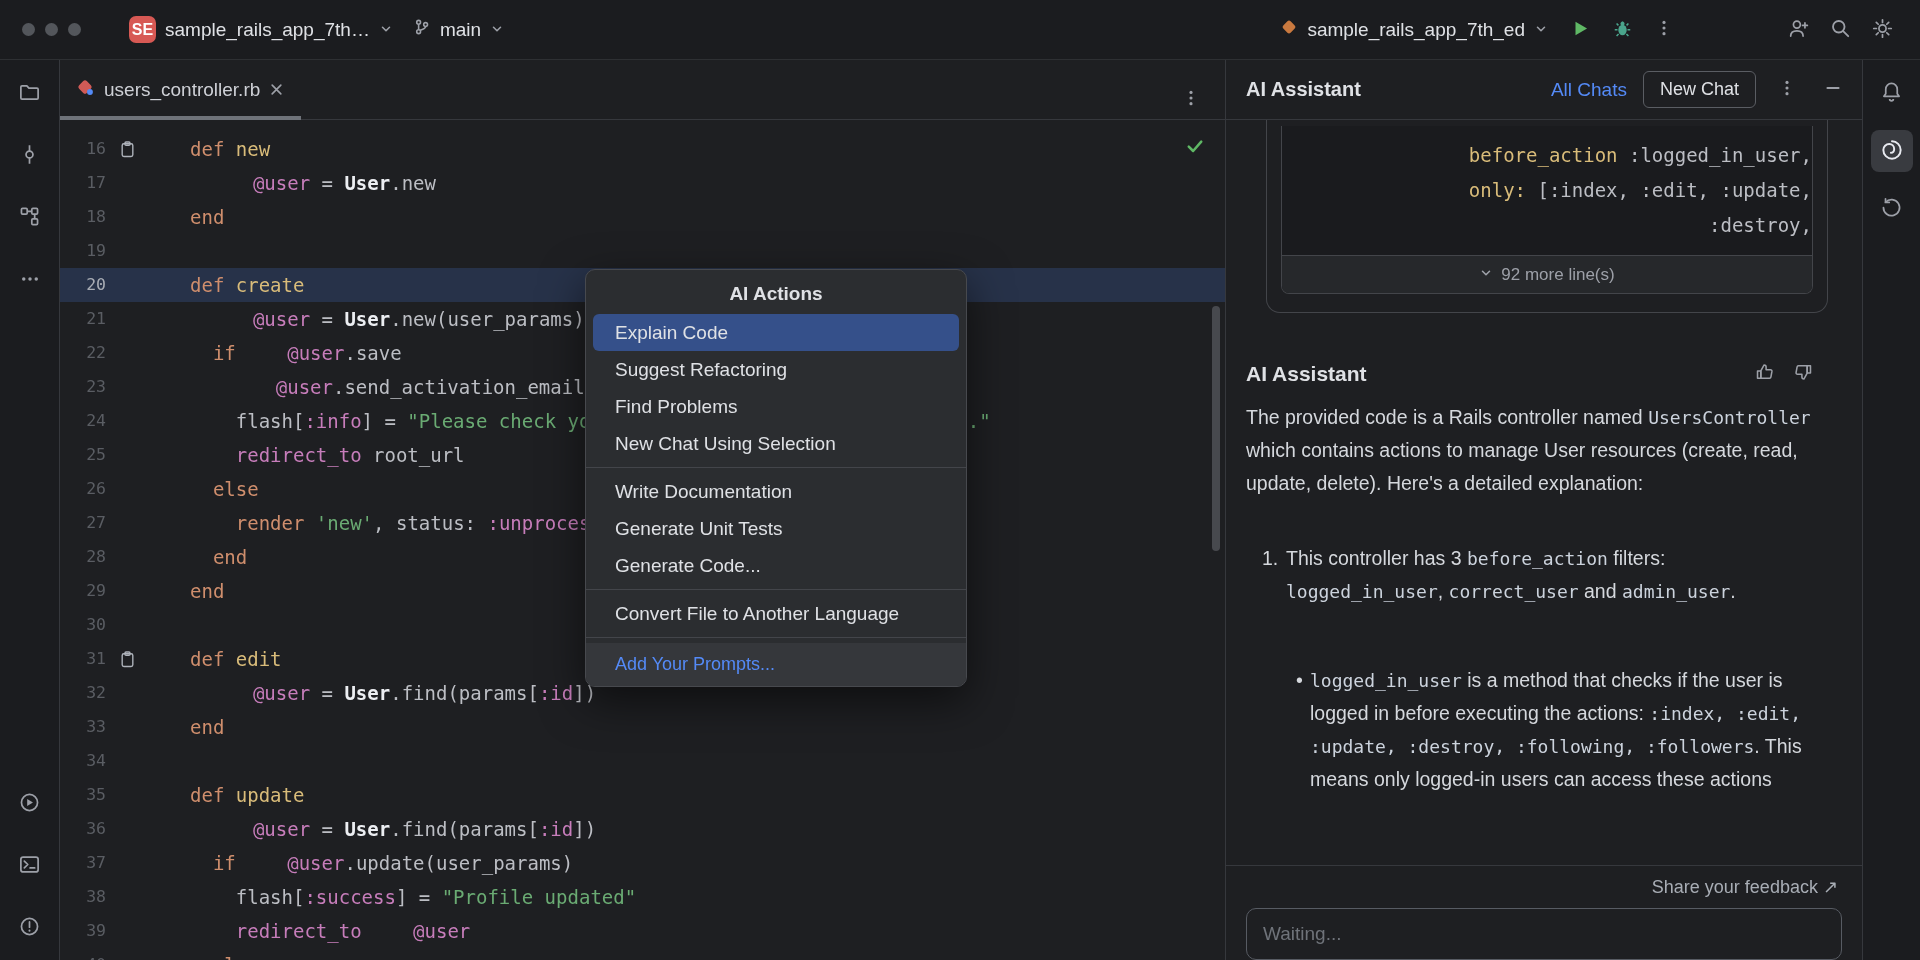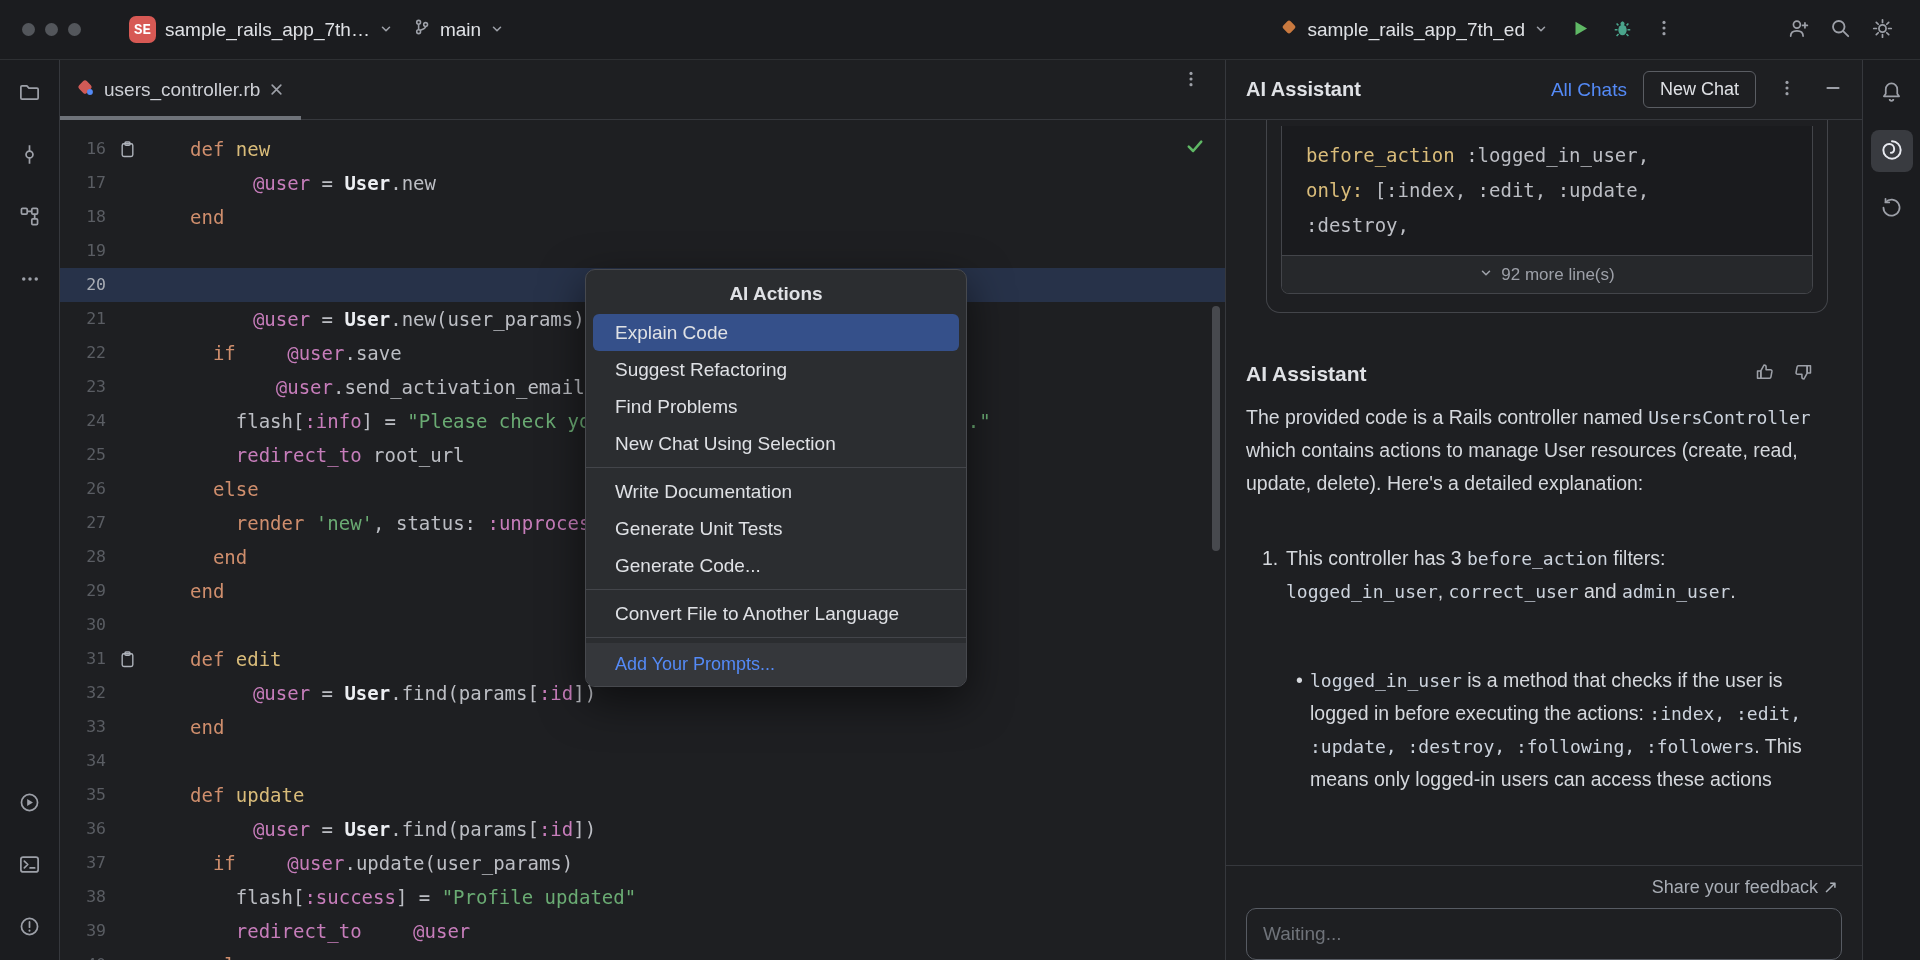--- a/index.html
+++ b/index.html
@@ -8,38 +8,38 @@
   .app{width:1920px;height:960px;display:flex;flex-direction:column;}
 
   
   .titlebar{flex:0 0 60px;display:flex;align-items:center;background:#1b1c1f;
     border-bottom:1px solid #2e3033;padding:0 18px 0 22px;}
   .traffic{display:flex;gap:10px;margin-right:38px;}
   .tdot{width:13px;height:13px;border-radius:50%;background:#53565b;display:inline-block;}
   .tb-btn{display:flex;align-items:center;gap:9px;padding:7px 10px;border-radius:8px;
     font-size:19px;color:#dfe1e5;cursor:default;}
   .badge-se{width:27px;height:27px;border-radius:7px;background:#d75954;color:#fff;
-    font-weight:700;font-size:14px;display:flex;align-items:center;justify-content:center;font-family:Liberation Mono, monospace;}
+    font-weight:700;font-size:16px;display:flex;align-items:center;justify-content:center;}
   .flex-spacer{flex:1;}
   .icon-btn{width:40px;height:40px;display:flex;align-items:center;justify-content:center;
     border-radius:8px;background:transparent;border:none;}
   .tb-gap{width:90px;}
   .tb-right{display:flex;align-items:center;gap:2px;}
 
   
   .body-row{flex:1;display:flex;min-height:0;}
 
   
   .activity-bar{flex:0 0 60px;background:#1b1c1f;border-right:1px solid #36383d;
     display:flex;flex-direction:column;align-items:center;padding:14px 0 12px;gap:22px;}
   .ab-spacer{flex:1;}
 
   
   .editor-pane{flex:1;display:flex;flex-direction:column;position:relative;background:#1e1f22;min-width:0;}
-  .tabbar{flex:0 0 60px;display:flex;align-items:flex-start;border-bottom:1px solid #36383d;padding-right:14px;}
+  .tabbar{flex:0 0 60px;display:flex;align-items:flex-end;border-bottom:1px solid #36383d;padding-right:14px;}
   .tab{height:100%;display:flex;align-items:center;gap:10px;padding:0 18px 0 16px;
     position:relative;font-size:19px;color:#ced0d6;}
   .tab::after{content:"";position:absolute;left:0;right:0;bottom:-1px;height:4px;background:#6f737a;}
   .tabbar-kebab{margin-left:auto;}
   .editor{position:relative;flex:1;padding-top:12px;font-family:"DejaVu Sans Mono",monospace;
     font-size:19px;overflow:hidden;}
   .code-row{display:flex;height:34px;line-height:34px;white-space:pre;}
   .code-row.current{background:rgba(66,106,187,0.26);}
   .gut{flex:0 0 130px;display:flex;align-items:center;}
   .lnum{width:46px;text-align:right;color:#5a5d63;font-size:16.5px;}
@@ -71,21 +71,21 @@
   .ai-panel{flex:0 0 637px;border-left:1px solid #36383d;display:flex;flex-direction:column;
     background:#1e1f22;min-height:0;}
   .panel-header{flex:0 0 60px;display:flex;align-items:center;gap:16px;
     padding:0 14px 0 20px;border-bottom:1px solid #36383d;}
   .panel-title{font-weight:700;font-size:20px;}
   .all-chats{color:#548af7;font-size:19px;margin-left:auto;}
   .new-chat-btn{border:1px solid #5a5d63;border-radius:6px;padding:7px 16px;font-size:18px;
     color:#dfe1e5;background:transparent;}
   .chat{flex:1;overflow:hidden;padding:0 20px;position:relative;}
   .user-card{margin:-8px 14px 0 20px;border:1px solid #43454a;border-top:none;
-    border-radius:0 0 14px 14px;padding:14px 14px 18px;}
+    border-radius:0 0 14px 14px;padding:14px 14px 18px;text-align:right;}
   .code-block{border:1px solid #43454a;border-top:none;border-radius:0 0 8px 8px;
     background:#1a1b1e;overflow:hidden;}
   .cb-lines{padding:12px 0 12px 24px;font-family:"DejaVu Sans Mono",monospace;font-size:19px;
     line-height:35px;color:#bcbec4;white-space:pre;}
   .cb-footer{height:38px;border-top:1px solid #43454a;background:#26282b;display:flex;
     align-items:center;justify-content:center;gap:8px;color:#9da0a8;font-size:17px;}
   .msg{margin-top:48px;}
   .msg-head{display:flex;align-items:center;}
   .msg-title{font-weight:700;font-size:21px;}
   .thumbs{margin-left:auto;display:flex;gap:16px;margin-right:28px;}
@@ -268,21 +268,21 @@
 
       <div class="editor">
         <div>
             <div class="code-row"><span class="gut"><span class="lnum">16</span><span class="gicon"><svg width="15" height="17" viewBox="0 0 14 16" fill="none" stroke="#aeb3bb" stroke-width="1.3">
                     <rect x="2" y="2.6" width="10" height="12" rx="1.6"></rect>
                     <rect x="4.6" y="1" width="4.8" height="3" rx="1"></rect>
                   </svg></span></span><span class="cline"><span class="tk-kw">def</span><span class="tk-pl"> </span><span class="tk-fn">new</span></span></div>
             <div class="code-row"><span class="gut"><span class="lnum">17</span><span class="gicon"></span></span><span class="cline"><span class="tk-pl">  </span><span class="tk-iv">@user</span><span class="tk-pl"> = </span><span class="tk-cn">User</span><span class="tk-pl">.new</span></span></div>
             <div class="code-row"><span class="gut"><span class="lnum">18</span><span class="gicon"></span></span><span class="cline"><span class="tk-kw">end</span></span></div>
             <div class="code-row"><span class="gut"><span class="lnum">19</span><span class="gicon"></span></span><span class="cline"></span></div>
-            <div class="code-row current"><span class="gut"><span class="lnum">20</span><span class="gicon"></span></span></div>
+            <div class="code-row current"><span class="gut"><span class="lnum">20</span><span class="gicon"></span></span><span class="cline"><span class="tk-kw">def</span><span class="tk-pl"> </span><span class="tk-fn">create</span></span></div>
             <div class="code-row"><span class="gut"><span class="lnum">21</span><span class="gicon"></span></span><span class="cline"><span class="tk-pl">  </span><span class="tk-iv">@user</span><span class="tk-pl"> = </span><span class="tk-cn">User</span><span class="tk-pl">.new(user_params)</span></span></div>
             <div class="code-row"><span class="gut"><span class="lnum">22</span><span class="gicon"></span></span><span class="cline"><span class="tk-pl">  </span><span class="tk-kw">if</span><span class="tk-pl"> </span><span class="tk-iv">@user</span><span class="tk-pl">.save</span></span></div>
             <div class="code-row"><span class="gut"><span class="lnum">23</span><span class="gicon"></span></span><span class="cline"><span class="tk-pl">    </span><span class="tk-iv">@user</span><span class="tk-pl">.send_activation_email</span></span></div>
             <div class="code-row"><span class="gut"><span class="lnum">24</span><span class="gicon"></span></span><span class="cline"><span class="tk-pl">    flash[</span><span class="tk-sym">:info</span><span class="tk-pl">] = </span><span class="tk-str">"Please check your email to activate your account."</span></span></div>
             <div class="code-row"><span class="gut"><span class="lnum">25</span><span class="gicon"></span></span><span class="cline"><span class="tk-pl">    </span><span class="tk-rails">redirect_to</span><span class="tk-pl"> root_url</span></span></div>
             <div class="code-row"><span class="gut"><span class="lnum">26</span><span class="gicon"></span></span><span class="cline"><span class="tk-pl">  </span><span class="tk-kw">else</span></span></div>
             <div class="code-row"><span class="gut"><span class="lnum">27</span><span class="gicon"></span></span><span class="cline"><span class="tk-pl">    </span><span class="tk-kw">render</span><span class="tk-pl"> </span><span class="tk-str">'new'</span><span class="tk-pl">, status: </span><span class="tk-sym">:unprocessable_entity</span></span></div>
             <div class="code-row"><span class="gut"><span class="lnum">28</span><span class="gicon"></span></span><span class="cline"><span class="tk-pl">  </span><span class="tk-kw">end</span></span></div>
             <div class="code-row"><span class="gut"><span class="lnum">29</span><span class="gicon"></span></span><span class="cline"><span class="tk-kw">end</span></span></div>
             <div class="code-row"><span class="gut"><span class="lnum">30</span><span class="gicon"></span></span><span class="cline"></span></div>

